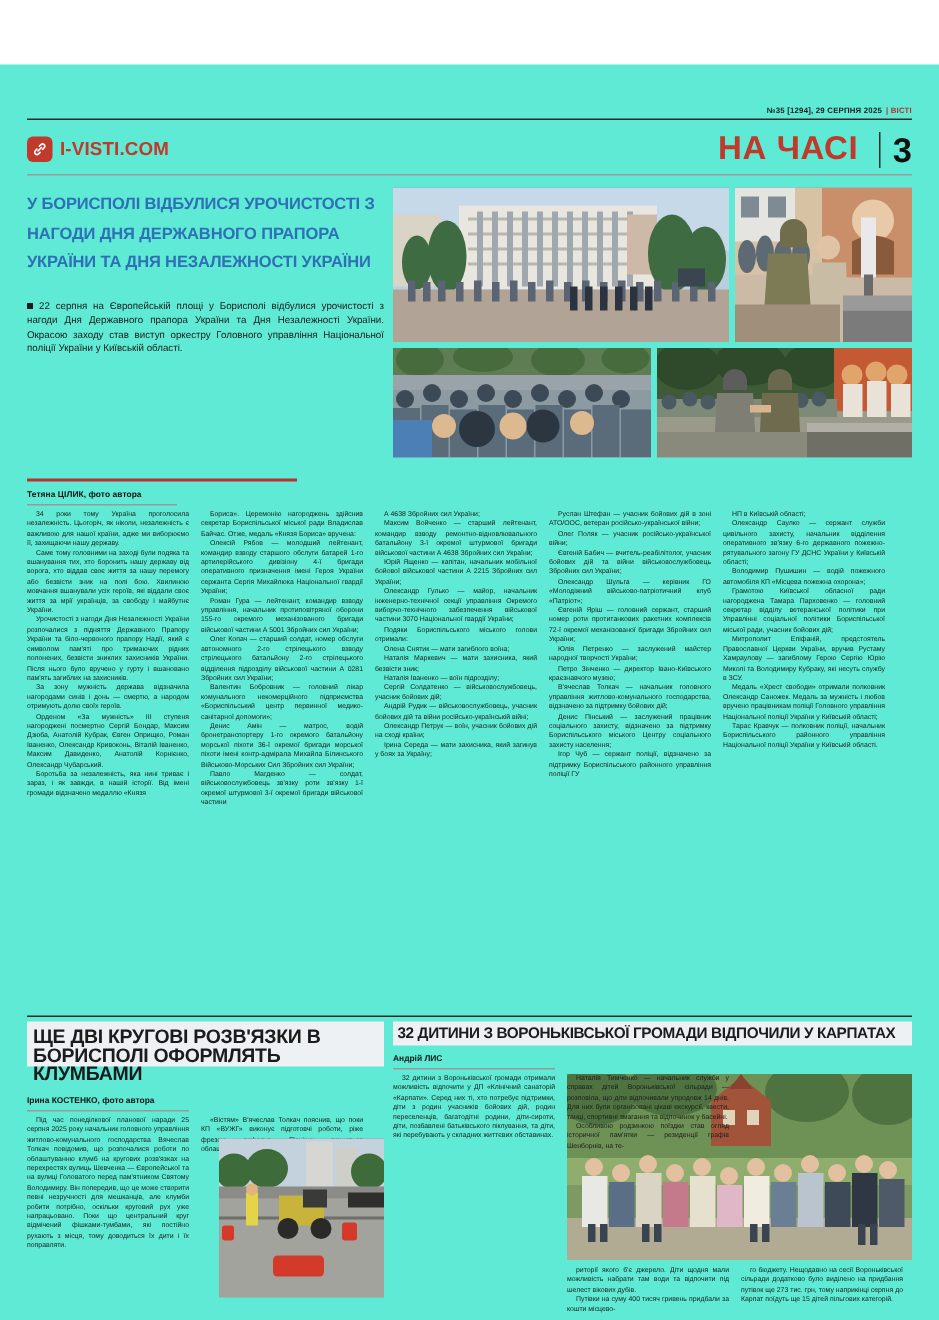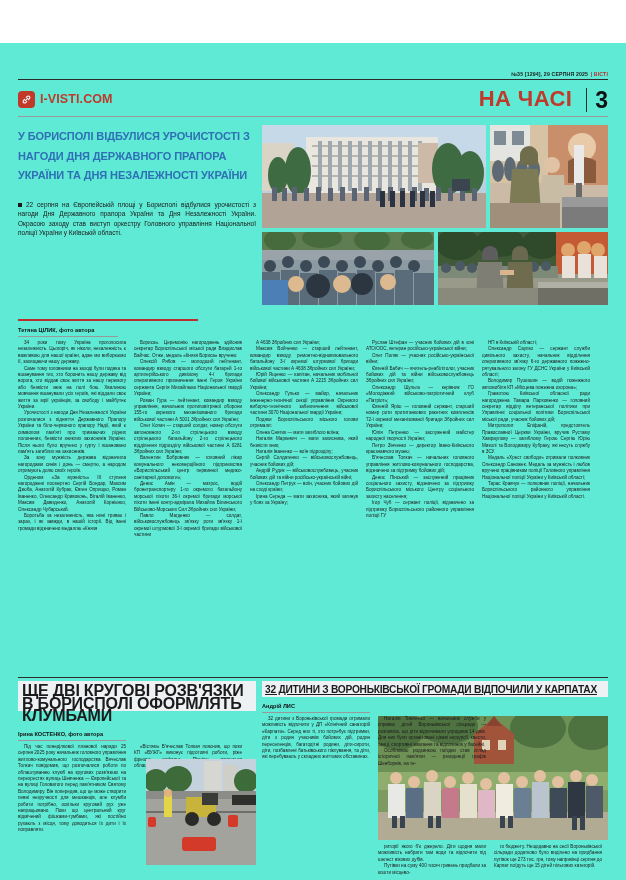--- a/index.html
+++ b/index.html
@@ -202,21 +202,21 @@
   .bl-band {
     position: absolute;
     left: 18px; top: 638px;
     width: 238px; height: 30px;
     background: #eef1f4;
   }
   .bl-head {
     position: absolute;
     left: 22px; top: 642px;
     width: 232px;
-    font-size: 16px;
+    font-size: 13px;
     line-height: 12.6px;
     font-weight: bold;
     color: #1b1b1b;
     text-transform: uppercase;
     letter-spacing: -.2px;
   }
   .bl-byline {
     position: absolute;
     left: 18px; top: 688px;
     width: 108px;
@@ -263,21 +263,20 @@
     position: absolute;
     left: 265px; top: 641px;
     width: 344px;
     font-size: 10.2px;
     line-height: 12px;
     font-weight: bold;
     color: #1b1b1b;
     text-transform: uppercase;
     letter-spacing: -.25px;
     white-space: nowrap;
-    text-decoration: underline;
   }
   .br-byline {
     position: absolute;
     left: 262px; top: 660px;
     width: 108px;
     font-size: 5.6px;
     font-weight: bold;
     color: #111;
   }
   .br-byline-rule {

